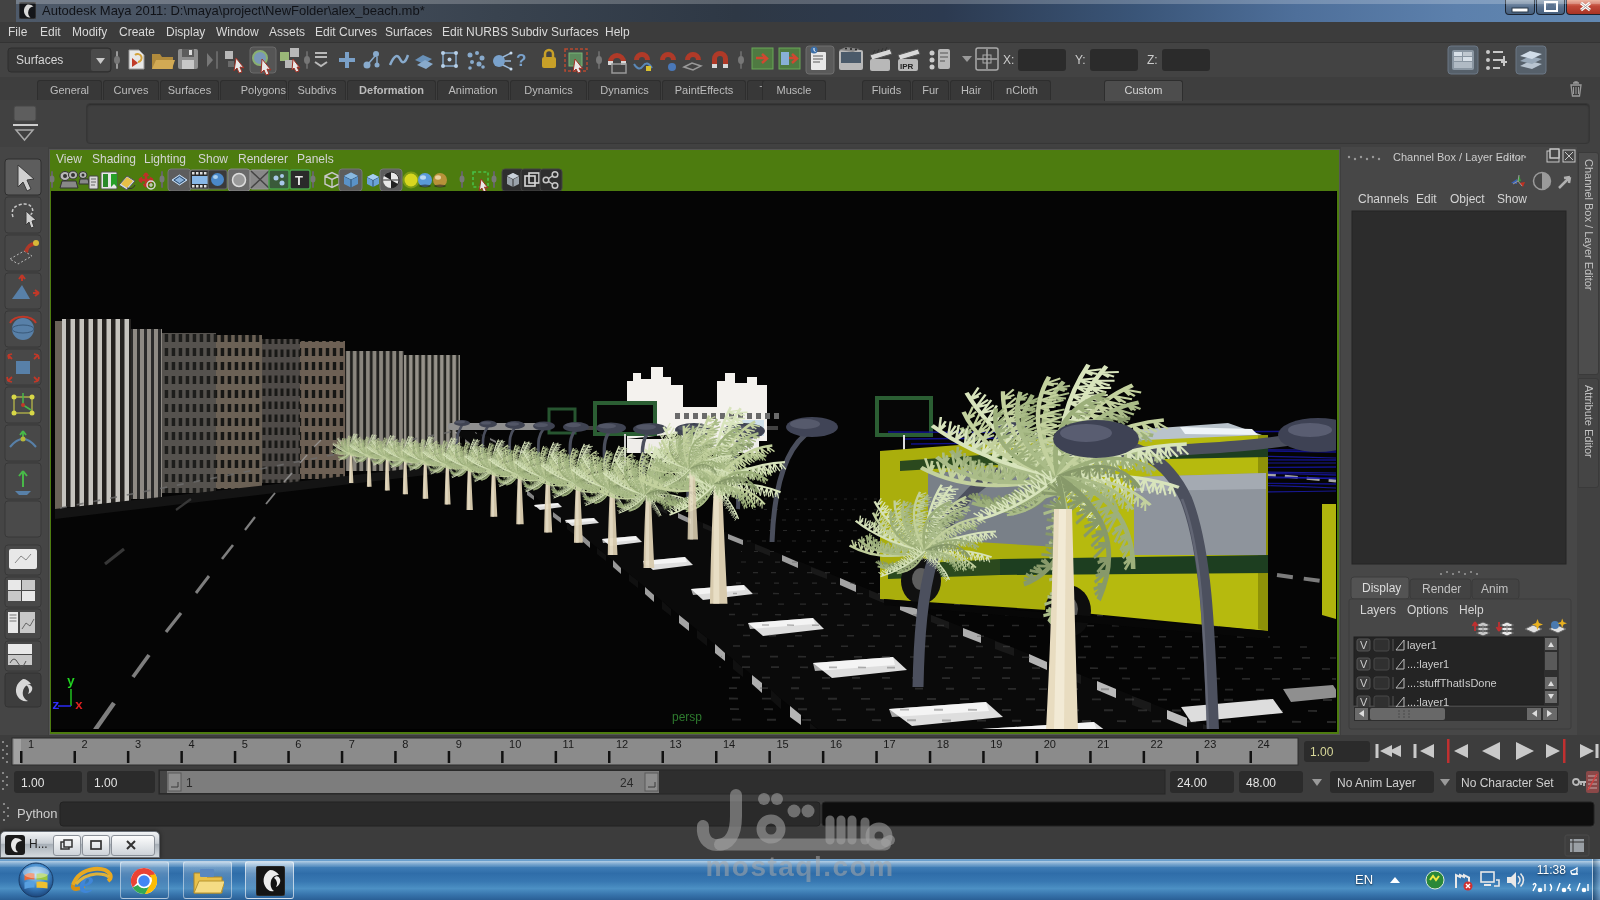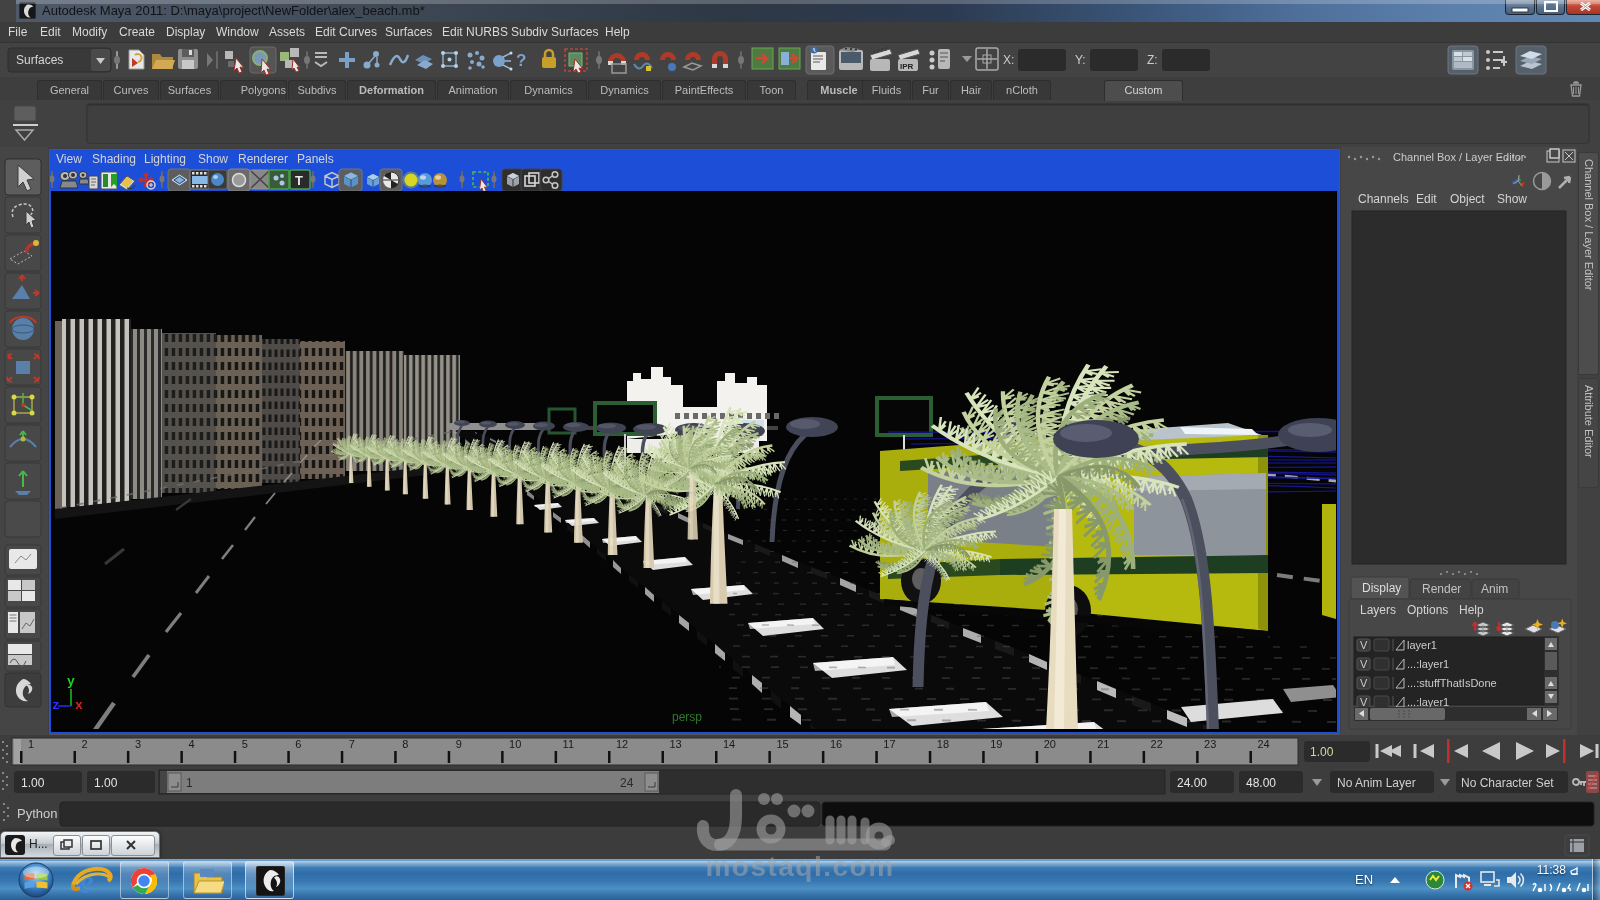--- a/index.html
+++ b/index.html
@@ -20,21 +20,21 @@
 #shelftabs{left:0;top:77px;width:1600px;height:23px;background:#3e3e3e;}
 .stab{position:absolute;top:3px;height:20px;background:#383838;border:1px solid #2e2e2e;border-bottom:none;border-radius:3px 3px 0 0;color:#bcbcbc;font-size:11px;text-align:center;line-height:19px;}
 .stab.sel{background:#4d4d4d;color:#d6d6d6;height:21px;z-index:3;}
 
 #shelfbody{left:0;top:100px;width:1600px;height:47px;background:#414141;}
 #shelfwell{left:86px;top:103px;width:1504px;height:41px;background:#3f3f3f;border:1px solid #363636;border-radius:4px;box-shadow:inset 0 1px 2px rgba(0,0,0,.35);}
 
 #toolbox{left:0;top:147px;width:48px;height:588px;background:#454545;}
 
 #vpwrap{left:48px;top:147px;width:1293px;height:588px;background:#3f3f3f;}
-#vppanel{position:absolute;left:1px;top:2px;width:1291px;height:586px;border:1px solid #555;background:#1d4ed8;}
+#vppanel{position:absolute;left:1px;top:2px;width:1291px;height:586px;border:1px solid #555;background:#4d7c0f;}
 #vpmenu{position:absolute;left:0px;top:0px;width:100%;height:18px;color:#d4d4d4;font-size:12px;}
 #vpmenu span{position:absolute;top:2px;}
 #vpicons{position:absolute;left:0;top:18px;width:100%;height:22px;}
 #scene{position:absolute;left:1px;top:41px;width:1286px;height:541px;background:#000;}
 
 #rpanel{left:1341px;top:147px;width:236px;height:588px;background:#474747;}
 #rtabs{left:1577px;top:147px;width:23px;height:588px;background:#414141;}
 .vtab{position:absolute;left:1px;width:21px;background:#4a4a4a;border:1px solid #3a3a3a;border-radius:0 3px 3px 0;color:#c3c3c3;font-size:11px;}
 .vtab div{transform:rotate(90deg);transform-origin:0 0;position:absolute;left:16px;top:6px;white-space:nowrap;}
 
@@ -307,21 +307,21 @@
     <div class="stab" style="left:103px;width:56px;">Curves</div>
     <div class="stab" style="left:160px;width:59px;">Surfaces</div>
     <div class="stab" style="left:220px;width:67px;text-align:right;">Polygons</div>
     <div class="stab" style="left:288px;width:58px;">Subdivs</div>
     <div class="stab" style="left:347px;width:89px;font-weight:bold;">Deformation</div>
     <div class="stab" style="left:437px;width:72px;">Animation</div>
     <div class="stab" style="left:510px;width:77px;">Dynamics</div>
     <div class="stab" style="left:588px;width:73px;">Dynamics</div>
     <div class="stab" style="left:662px;width:84px;">PaintEffects</div>
     <div class="stab" style="left:747px;width:49px;">Toon</div>
-    <div class="stab" style="left:807px;width:64px;font-weight:bold;">Muscle</div>
+    <div class="stab" style="left:762px;width:64px;">Muscle</div>
     <div class="stab" style="left:862px;width:49px;text-align:center;">Fluids</div>
     <div class="stab" style="left:912px;width:37px;">Fur</div>
     <div class="stab" style="left:950px;width:42px;">Hair</div>
     <div class="stab" style="left:993px;width:58px;">nCloth</div>
     <div class="stab sel" style="left:1056px;width:79px;margin-left:48px;">Custom</div>
     <svg class="abs" style="left:1568px;top:4px" width="16" height="17">
         <path d="M3,4 h10 l-1.5,11 h-7 z M5,2 h6 M7,2 v-1 h2 v1" stroke="#9a9a9a" fill="none" stroke-width="1.3"></path>
         <path d="M5.5,6 v7 M8,6 v7 M10.5,6 v7" stroke="#9a9a9a" stroke-width="1"></path>
       </svg>
   </div>

